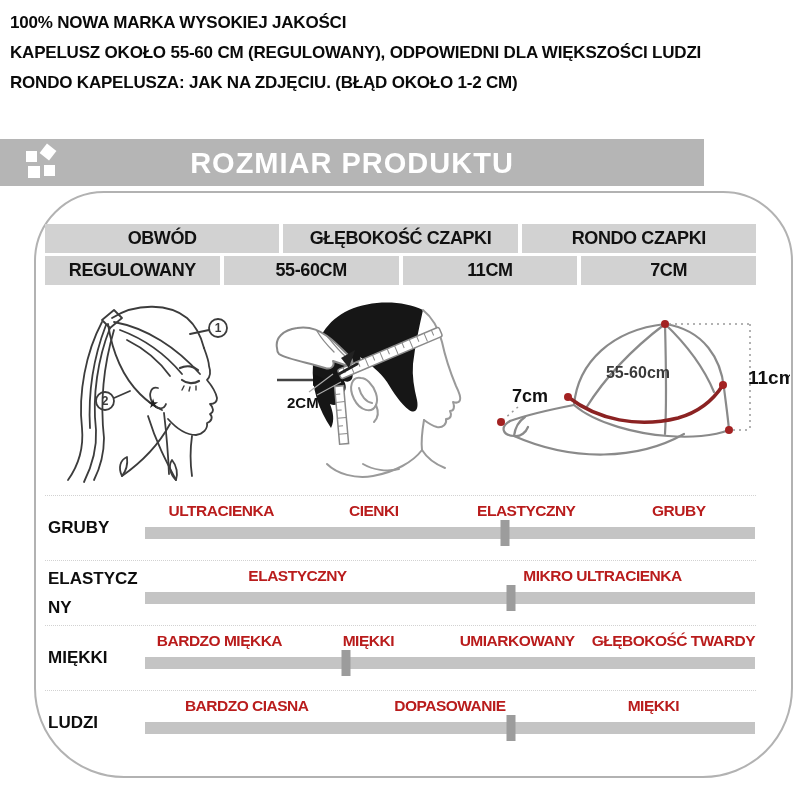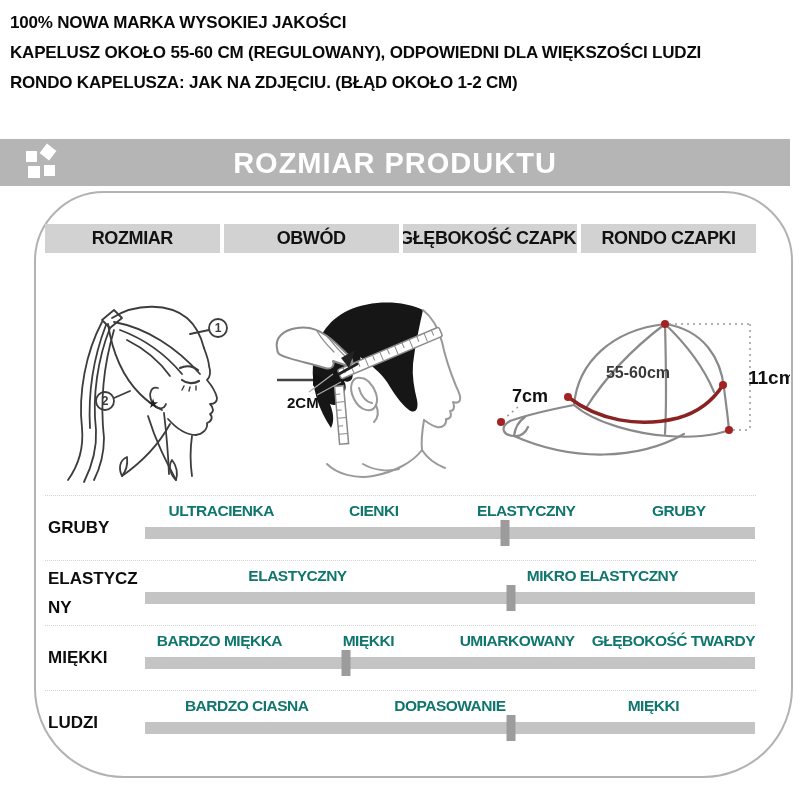--- a/index.html
+++ b/index.html
@@ -4,41 +4,41 @@
 <style>
   html,body{margin:0;padding:0;}
   body{
     width:800px;height:800px;background:#ffffff;position:relative;overflow:hidden;
     font-family:"Liberation Sans",sans-serif;color:#0a0a0a;
   }
   
   .intro{position:absolute;left:10px;top:8px;font-weight:bold;font-size:17px;
     letter-spacing:-0.2px;line-height:30px;white-space:nowrap;}
   
-  .band{position:absolute;left:0;top:139px;width:790px;height:47px;background:#b5b5b5;}
+  .band{position:absolute;left:0;top:139px;width:704px;height:47px;background:#b5b5b5;}
   .band-title{position:absolute;left:0;right:0;top:8px;text-align:center;color:#ffffff;
     font-weight:bold;font-size:29px;letter-spacing:1px;}
   .band-icon{position:absolute;left:22px;top:4px;}
   
   .panel{position:absolute;left:34px;top:191px;width:755px;height:583px;
     border:2px solid #b2b2b2;border-radius:70px 70px 90px 90px;background:#fff;}
   
   .size-table{position:absolute;left:45px;top:224px;width:711px;}
   .trow{display:flex;gap:4px;margin-bottom:3px;}
   .tcell{flex:1;background:#d2d2d2;height:29px;display:flex;align-items:center;justify-content:center;
     font-weight:bold;font-size:18px;letter-spacing:-0.4px;color:#111;white-space:nowrap;overflow:hidden;}
   
   .diag{position:absolute;}
   
   .srow{position:absolute;left:45px;width:711px;height:65px;border-top:1px dotted #d2d2d2;}
   .slabel{position:absolute;left:3px;top:0;width:96px;height:100%;display:flex;align-items:center;
     font-weight:bold;font-size:17px;line-height:1.7;word-break:break-all;color:#0d0d0d;}
   .sscale{position:absolute;left:100px;top:6px;width:610px;display:flex;}
   .sscale span{flex:1;text-align:center;font-weight:bold;font-size:15.5px;letter-spacing:-0.5px;
-    color:#0f766e;white-space:nowrap;}
+    color:#b91c1c;white-space:nowrap;}
   .sbar{position:absolute;left:100px;top:31px;width:610px;height:12px;background:#c4c4c4;}
   .smarker{position:absolute;top:-7px;width:9px;height:26px;background:#9c9c9c;transform:translateX(-50%);}
   svg text{font-family:"Liberation Sans",sans-serif;}
 </style>
 </head>
 <body>
 
 <div class="intro">
   <div>100% NOWA MARKA WYSOKIEJ JAKOŚCI</div>
   <div>KAPELUSZ OKOŁO 55-60 CM (REGULOWANY), ODPOWIEDNI DLA WIĘKSZOŚCI LUDZI</div>
@@ -54,24 +54,29 @@
       <rect x="22" y="22" width="11" height="11" fill="#ffffff"></rect>
     </svg>
   </span>
   <div class="band-title">ROZMIAR PRODUKTU</div>
 </div>
 
 <div class="panel"></div>
 
 <div class="size-table">
   <div class="trow">
-    <div class="tcell">ROZMIAR</div>
     <div class="tcell">OBWÓD</div>
     <div class="tcell">GŁĘBOKOŚĆ CZAPKI</div>
     <div class="tcell">RONDO CZAPKI</div>
+  </div>
+  <div class="trow">
+    <div class="tcell">REGULOWANY</div>
+    <div class="tcell">55-60CM</div>
+    <div class="tcell">11CM</div>
+    <div class="tcell">7CM</div>
   </div>
 </div>
 
 <div class="diag" style="left:52px;top:298px;">
   <svg width="238" height="192" viewBox="0 0 238 192" fill="none" stroke="#3c3c3c" stroke-width="1.8" stroke-linecap="round" stroke-linejoin="round">
 
     <path d="M50,22 L62,12 L70,20 L58,30 Z"></path>
 
     <path d="M60,20 C85,4 118,6 135,20 C143,27 149,38 152,50"></path>
 
@@ -214,21 +219,21 @@
   </div>
   <div class="sbar">
     <div class="smarker" style="left: 59%;"></div>
   </div>
 </div>
 
 <div class="srow" style="top:560px;">
   <div class="slabel">ELASTYCZNY</div>
   <div class="sscale">
     <span>ELASTYCZNY</span>
-    <span>MIKRO ELASTYCZNY</span>
+    <span>MIKRO ULTRACIENKA</span>
   </div>
   <div class="sbar">
     <div class="smarker" style="left: 60%;"></div>
   </div>
 </div>
 
 <div class="srow" style="top:625px;">
   <div class="slabel">MIĘKKI</div>
   <div class="sscale">
     <span>BARDZO MIĘKKA</span>

